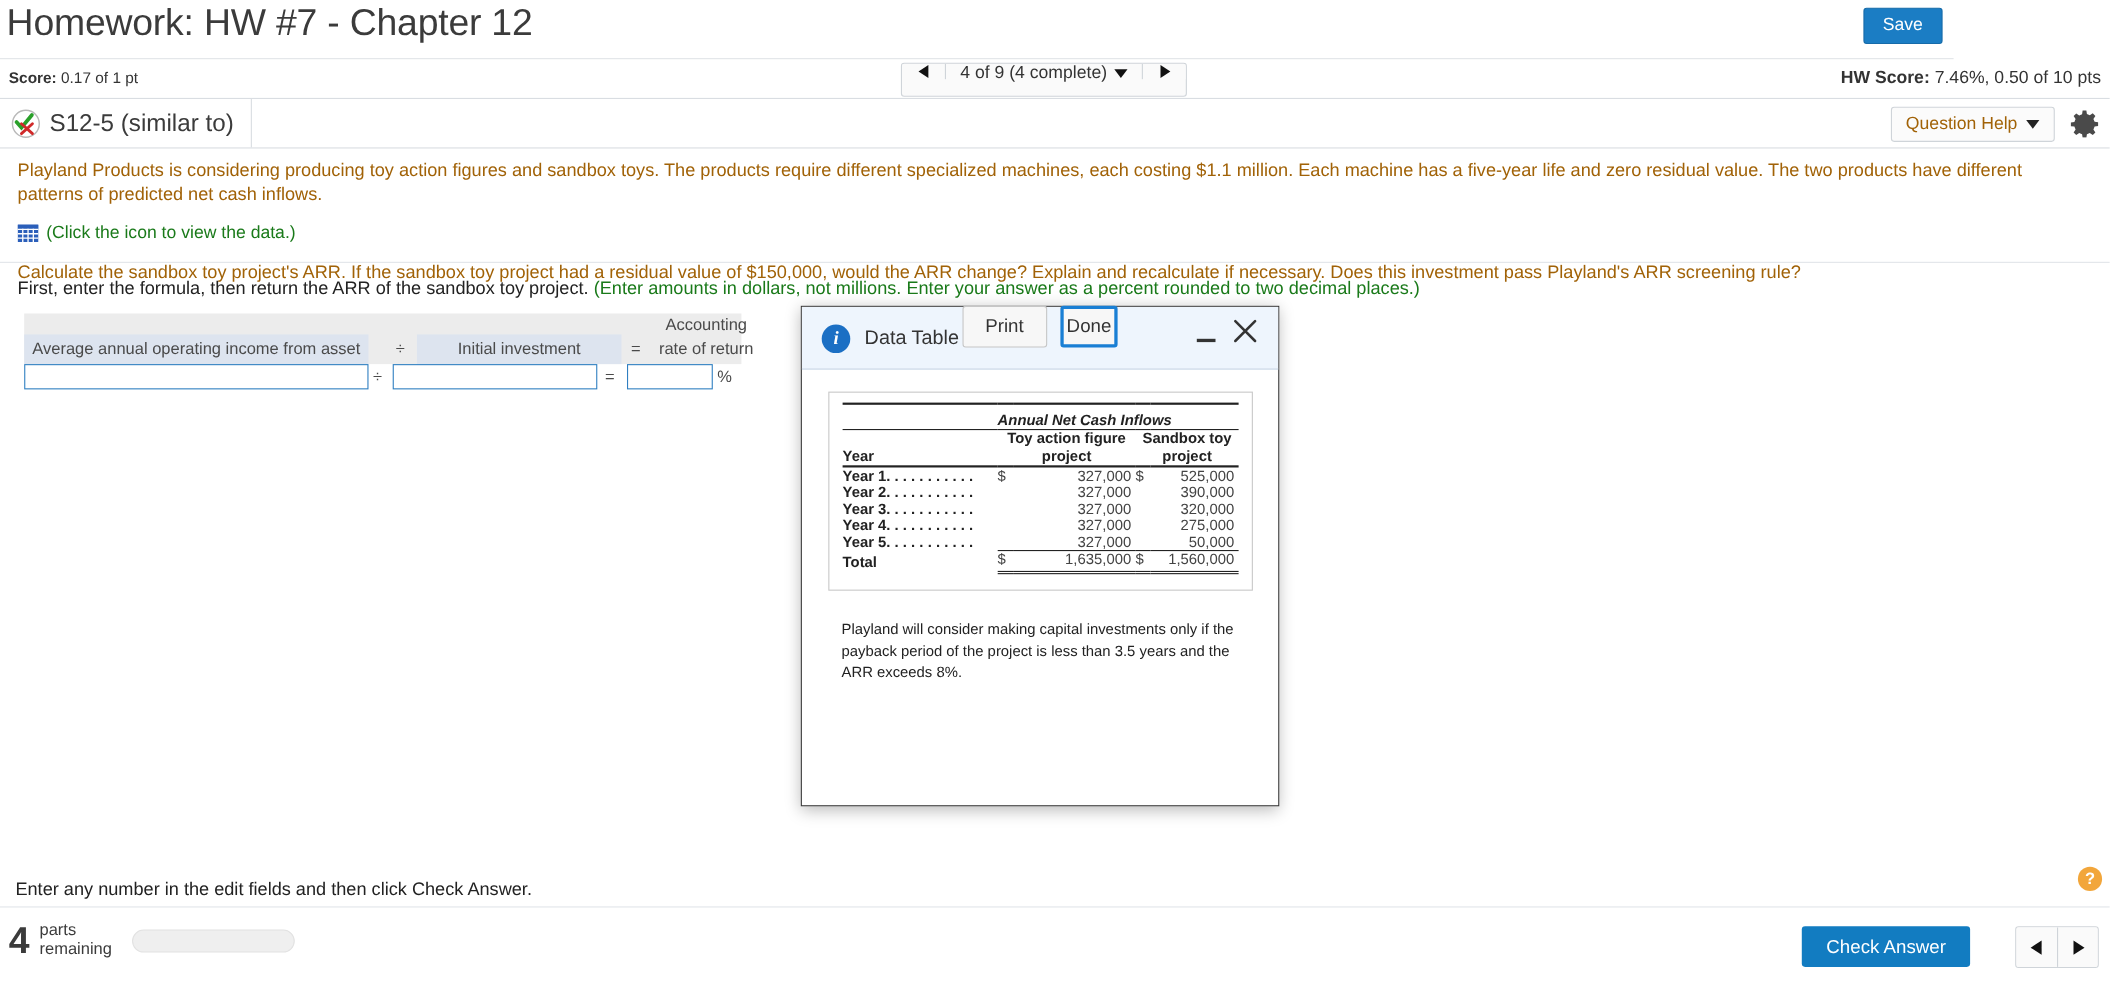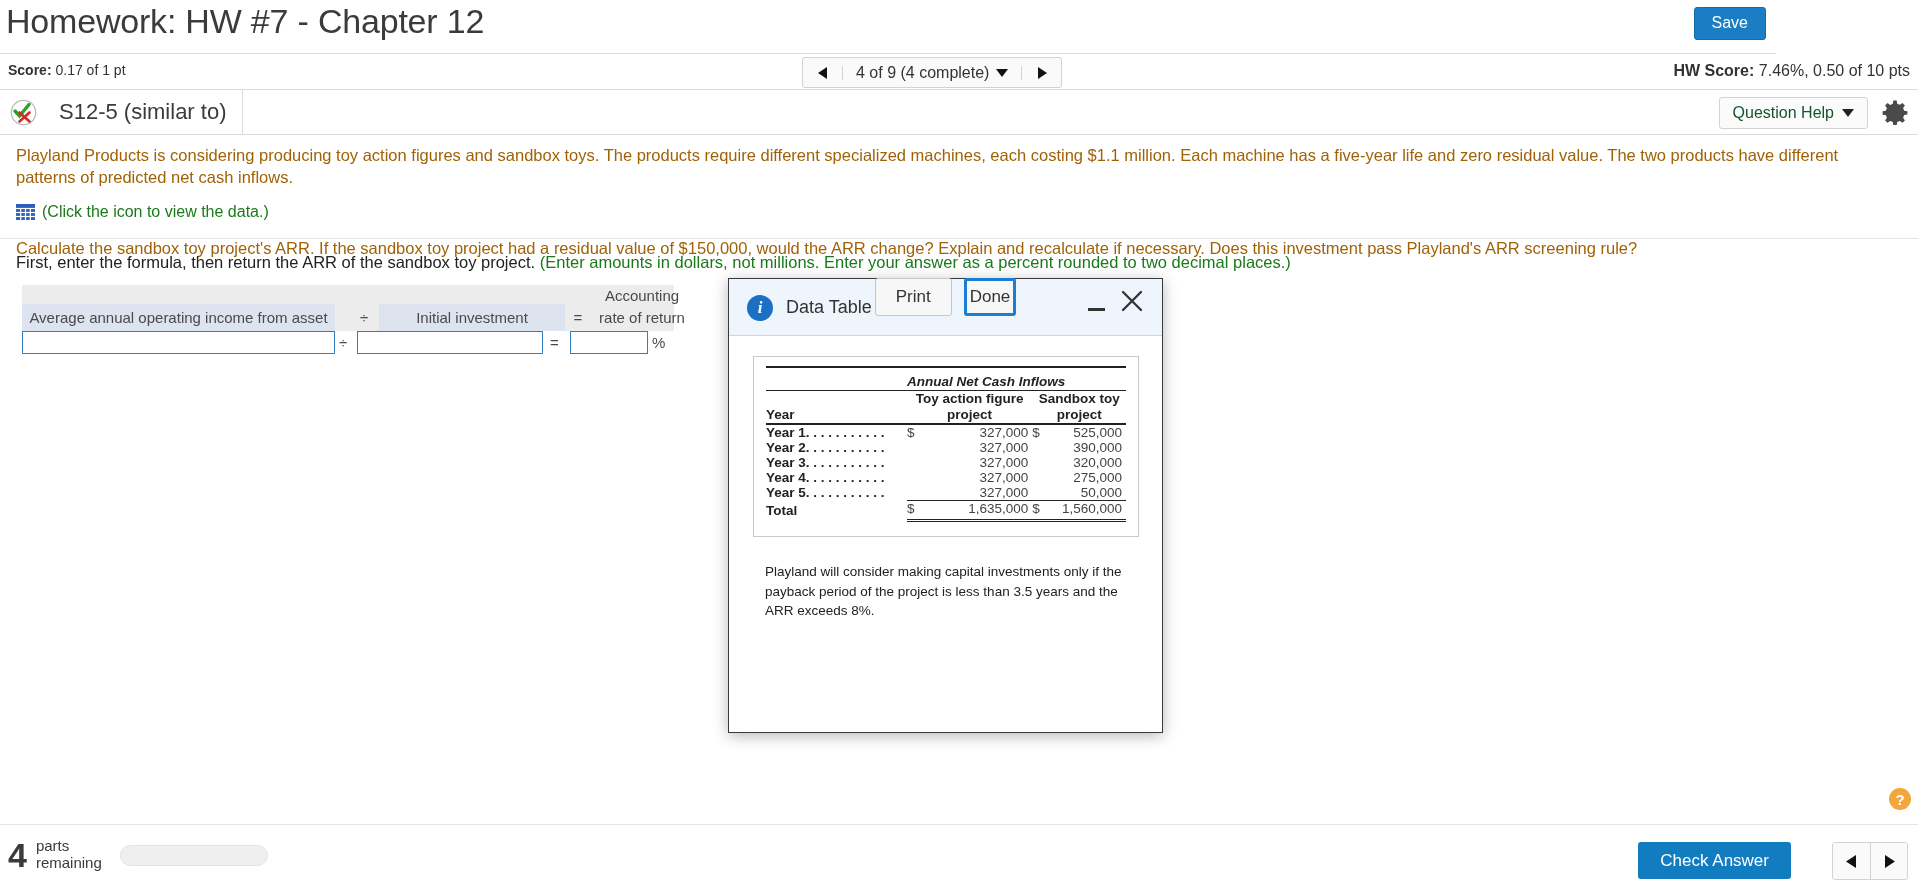--- a/index.html
+++ b/index.html
@@ -34,22 +34,22 @@
   .score-bar {
     position: absolute; left: 0; top: 54px; width: 1918px; height: 36px;
     border-bottom: 1px solid #d9dde2; background: #fff;
   }
   .score-left {
     position: absolute; left: 8px; top: 8px; font-size: 14px; color: #333;
     white-space: nowrap;
   }
   .score-left b { font-weight: bold; }
   .pager {
-    position: absolute; left: 802px; top: 3px; height: 31px;
-    display: flex; align-items: center;
+    position: absolute; left: 819px; top: 3px; height: 31px;
+    display: flex; align-items: flex-start;
     border: 1px solid #cfd4d9; border-radius: 3px; overflow: hidden;
     background: #fafafa;
   }
   .pager-arrow {
     width: 40px; display: flex; align-items: center; justify-content: center;
     background: #fafafa; cursor: pointer; font-size: 14px; color: #111;
   }
   .pager-arrow.left { border-right: 1px solid #cfd4d9; }
   .pager-arrow.right { border-left: 1px solid #cfd4d9; }
   .pager-label {
@@ -66,30 +66,30 @@
   }
   .score-right b { font-weight: bold; }
 
   
   .q-header {
     position: absolute; left: 0; top: 90px; width: 1918px; height: 45px;
     border-bottom: 1px solid #d9dde2; background: #fff;
   }
   .q-id-box {
     position: absolute; left: 0; top: 0; height: 44px;
-    display: flex; align-items: center; gap: 22px; padding: 0 16px 0 10px;
+    display: flex; align-items: center; gap: 8px; padding: 0 16px 0 10px;
     border-right: 1px solid #d9dde2;
   }
   .q-status-icon { width: 27px; height: 27px; position: relative; }
   .q-id-text { font-size: 22px; color: #3b3b3b; white-space: nowrap; }
   .help-btn {
     position: absolute; right: 50px; top: 7px;
     display: flex; align-items: center; gap: 8px;
     border: 1px solid #cfd4d9; border-radius: 3px; background: #fbfbfb;
-    padding: 6px 13px; font-size: 16px; color: #14532d; cursor: pointer;
+    padding: 6px 13px; font-size: 16px; color: #a16207; cursor: pointer;
   }
   .help-btn .caret-down { border-top-color: #222; }
   .gear-btn {
     position: absolute; right: 10px; top: 9px; width: 26px; height: 26px;
     cursor: pointer;
   }
 
   
   .q-body { position: absolute; left: 0; top: 135px; width: 1918px; }
   .para {
@@ -381,20 +381,21 @@
 
   <div class="inputs-row">
     <input class="ans-input a1" value="" style="">
     <span class="sym s1">÷</span>
     <input class="ans-input a2" value="" style="">
     <span class="sym s2">=</span>
     <input class="ans-input a3" value="" style="">
     <span class="sym pct">%</span>
   </div>
 
+  <div class="bottom-note">Enter any number in the edit fields and then click Check Answer.</div>
   <div class="help-circle">?</div>
 
   <div class="bottom-bar">
     <div class="parts-wrap">
       <span class="parts-num">4</span>
       <span class="parts-lbl">
         <span>parts</span><br>
         <span>remaining</span>
       </span>
       <span class="progress">

